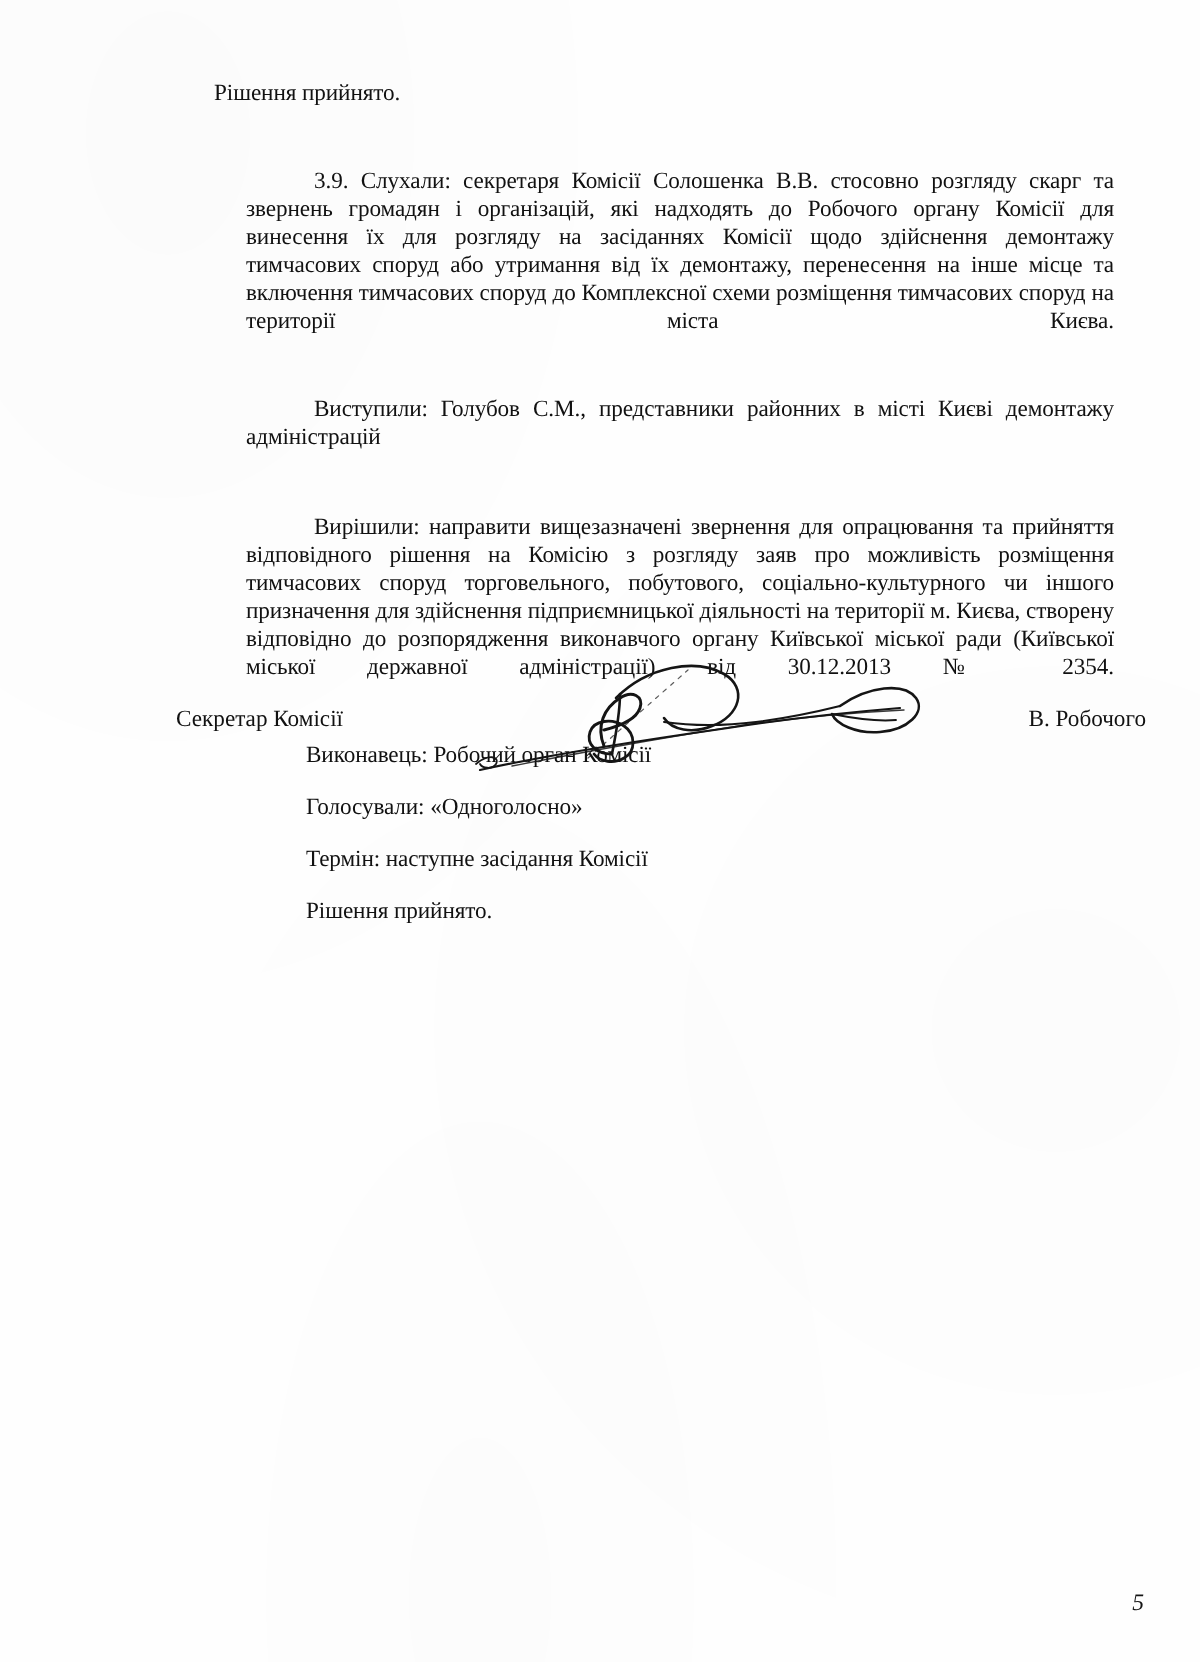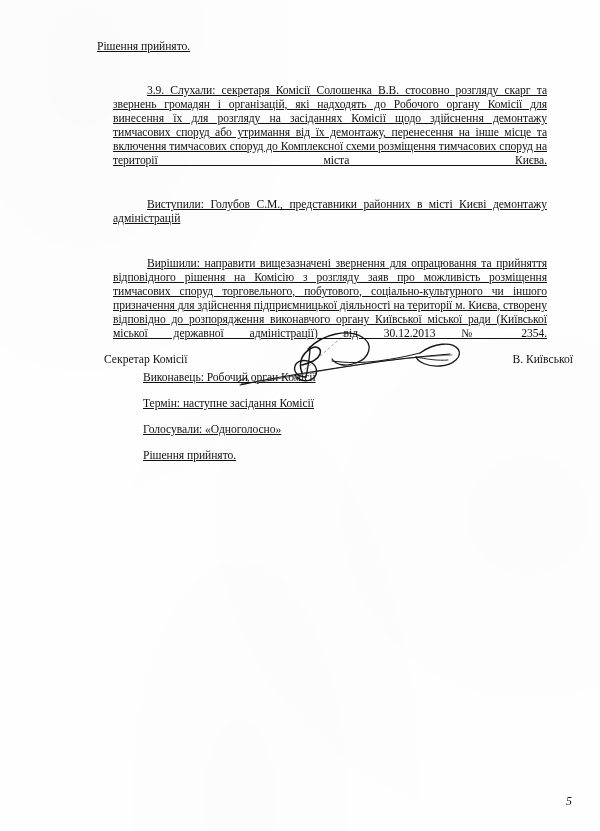--- a/index.html
+++ b/index.html
@@ -31,24 +31,23 @@
     pointer-events: none;
     background:
       radial-gradient(ellipse at 14% 8%, rgba(0,0,0,0.015), rgba(0,0,0,0) 45%),
       radial-gradient(ellipse at 88% 62%, rgba(0,0,0,0.013), rgba(0,0,0,0) 50%),
       radial-gradient(ellipse at 40% 96%, rgba(0,0,0,0.012), rgba(0,0,0,0) 42%);
     opacity: 0.9;
   }
 
   .body-block {
     position: absolute;
-    left: 97px;
+    left: 107px;
     top: 40px;
     width: 466px;
-    text-decoration: underline;
   }
 
   
   .para {
     margin: 16px;
     font-size: 11.6px;
     line-height: 14.05px;
     text-align: justify;
     text-justify: inter-word;
     text-indent: 34px;
@@ -88,21 +87,20 @@
     width: 485px;
     height: 22px;
   }
   .sig-label {
     position: absolute;
     left: 0;
     top: 0;
     font-size: 11.6px;
     line-height: 14px;
     white-space: nowrap;
-    margin-left: 16px;
   }
   .sig-name {
     position: absolute;
     right: 0;
     top: 0;
     font-size: 11.6px;
     line-height: 14px;
     white-space: nowrap;
   }
   .sig-mark {
@@ -137,23 +135,23 @@
     <div class="spacer-sm"></div>
 
     <p class="para">3.9. Слухали: секретаря Комісії Солошенка В.В. стосовно розгляду скарг та звернень громадян і організацій, які надходять до Робочого органу Комісії для винесення їх для розгляду на засіданнях Комісії щодо здійснення демонтажу тимчасових споруд або утримання від їх демонтажу, перенесення на інше місце та включення тимчасових споруд до Комплексної схеми розміщення тимчасових споруд на території міста Києва.</p>
 
     <p class="para">Виступили: Голубов С.М., представники районних в місті Києві демонтажу адміністрацій</p>
 
     <p class="para">Вирішили: направити вищезазначені звернення для опрацювання та прийняття відповідного рішення на Комісію з розгляду заяв про можливість розміщення тимчасових споруд торговельного, побутового, соціально-культурного чи іншого призначення для здійснення підприємницької діяльності на території м. Києва, створену відповідно до розпорядження виконавчого органу Київської міської ради (Київської міської державної адміністрації) від 30.12.2013 № 2354.</p>
 
     <p class="simple-line">Виконавець: Робочий орган Комісії</p>
 
+    <p class="simple-line">Голосували: «Одноголосно»</p>
+
     <p class="simple-line">Термін: наступне засідання Комісії</p>
-
-    <p class="simple-line">Голосували: «Одноголосно»</p>
 
     <p class="simple-line">Рішення прийнято.</p>
 
   </div>
 
   <div class="sig-row">
 
     <span class="sig-label">Секретар Комісії</span>
 
     <span class="sig-mark">
@@ -180,19 +178,19 @@
 
           <path d="M184 26 C 198 16, 216 14, 222 22 C 227 29, 218 38, 204 39
                    C 192 40, 182 35, 180 30" stroke-width="1.3"></path>
           <path d="M180 30 C 190 32, 202 34, 212 33" stroke-width="0.9"></path>
 
           <path d="M58 52 C 74 38, 92 22, 108 8" stroke-width="0.6" stroke-dasharray="2 3" opacity="0.7"></path>
         </g>
       </svg>
     </span>
 
-    <span class="sig-name">В. Київської</span>
+    <span class="sig-name">В. Робочого</span>
 
   </div>
 
   <div class="page-number">5</div>
 
 </div>
 
 </body></html>

